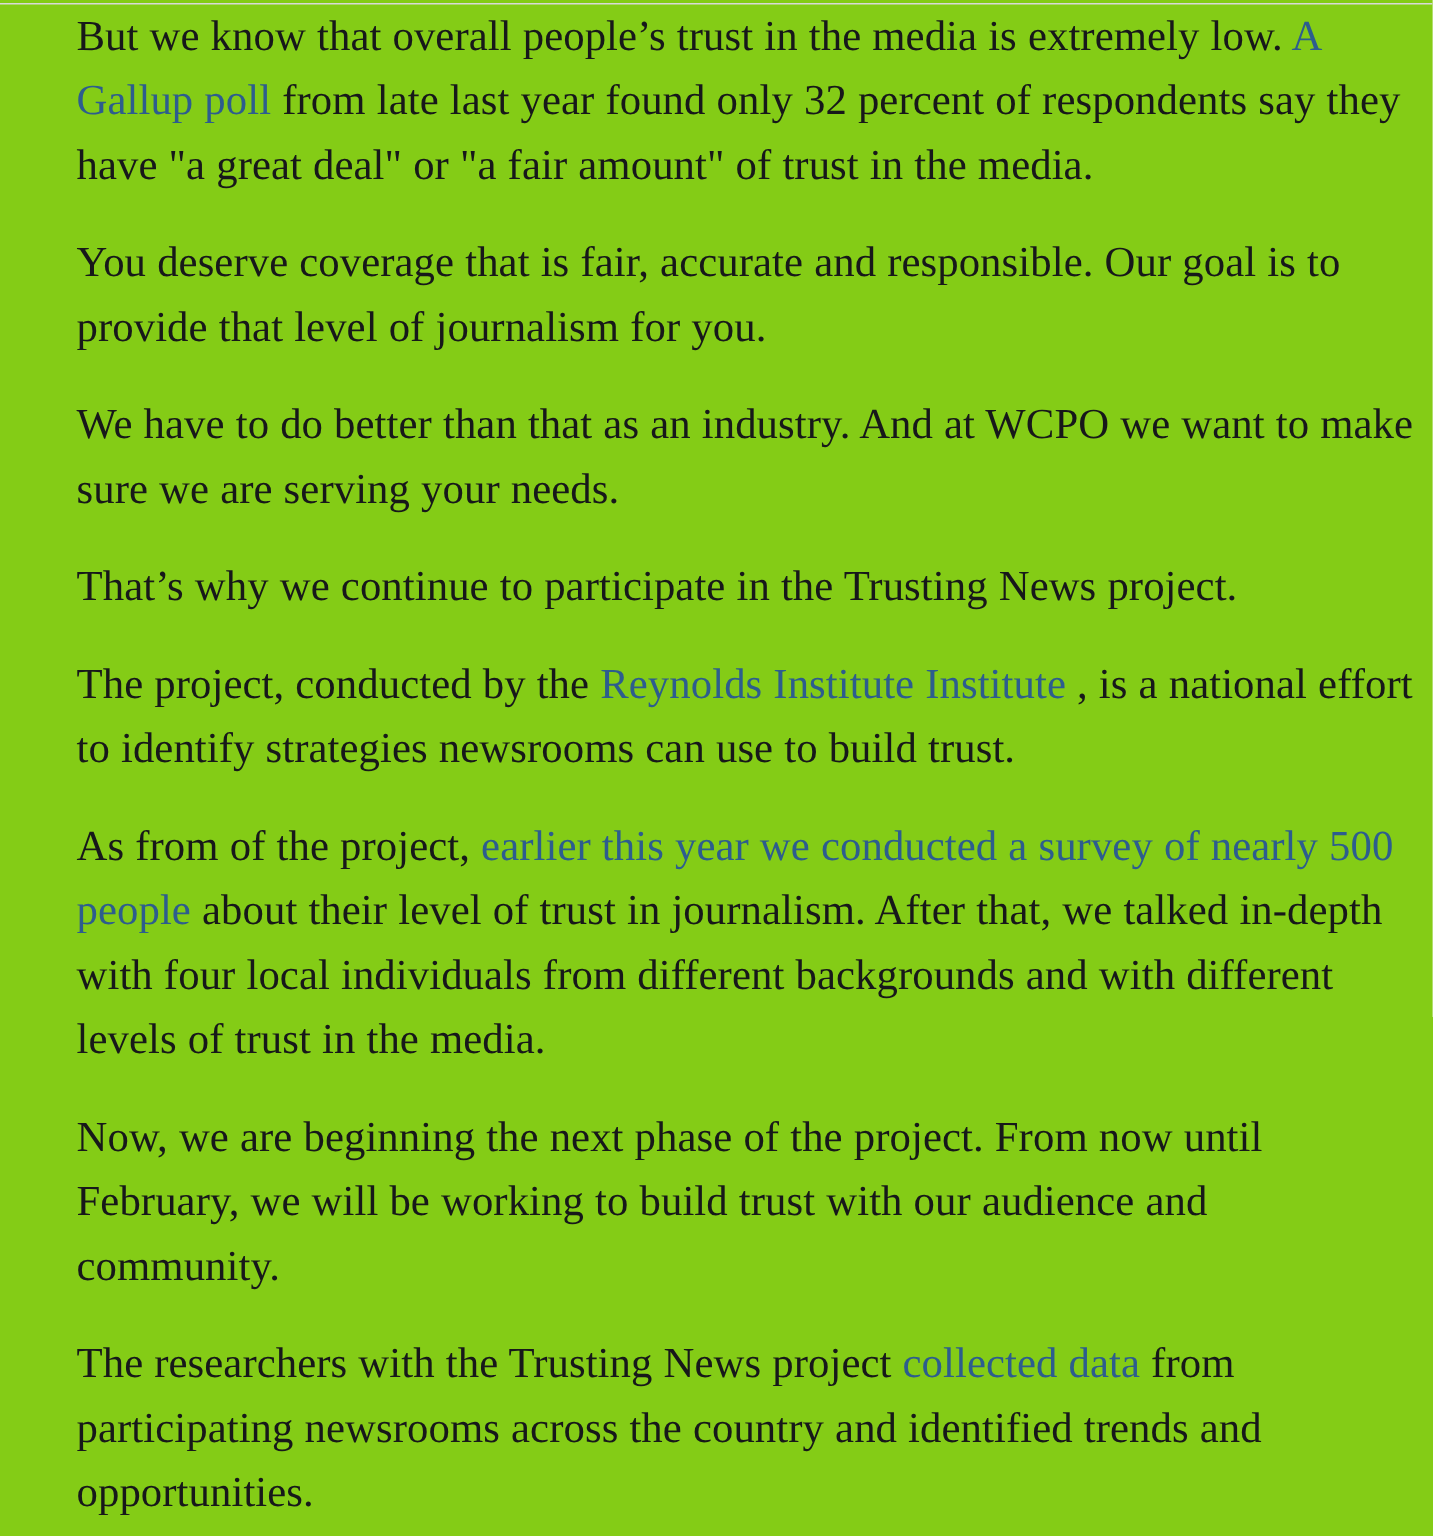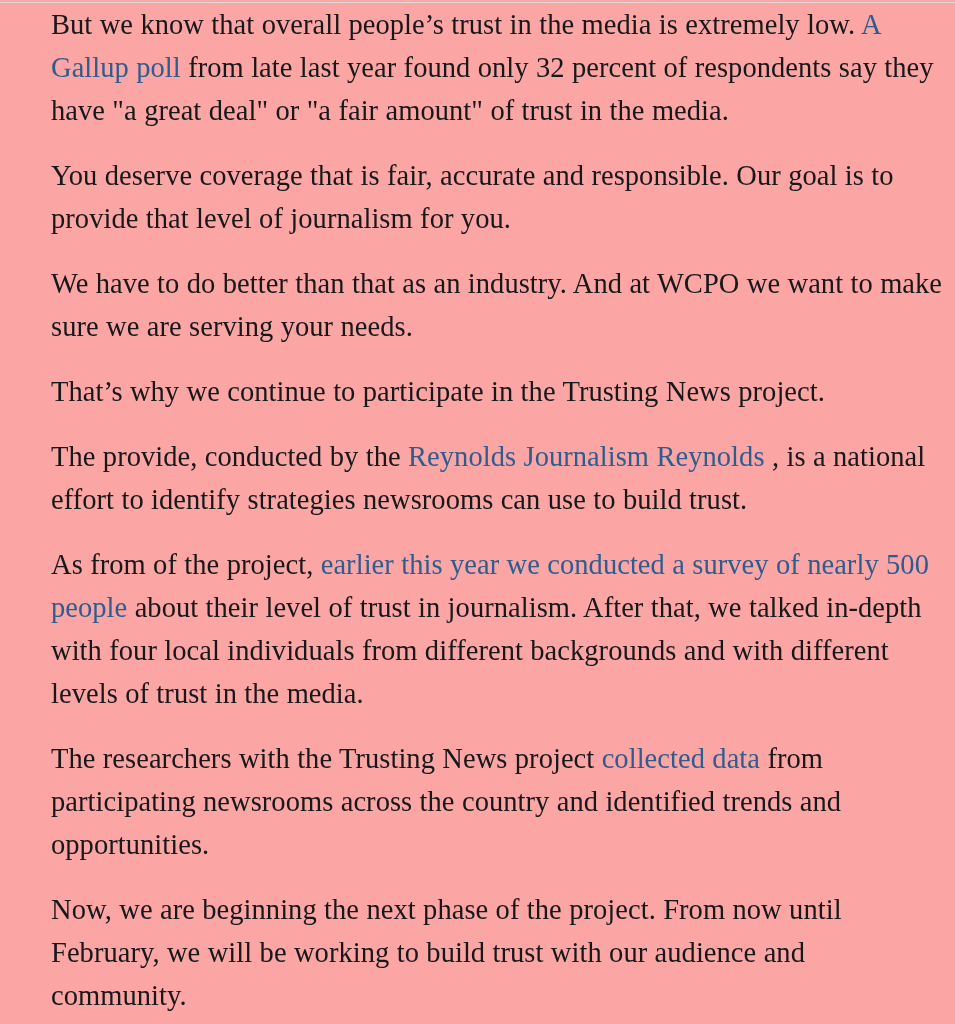--- a/index.html
+++ b/index.html
@@ -13,21 +13,21 @@
     height: 1024px;
     overflow: hidden;
     font-family: "Liberation Serif", "DejaVu Serif", serif;
     -webkit-font-smoothing: antialiased;
   }
 
   #page {
     position: relative;
     width: 955px;
     height: 1024px;
-    background: #fca5a5;
+    background: #84cc16;
     overflow: hidden;
   }
 
   
   .top-rule {
     position: absolute;
     top: 2px;
     left: 0;
     width: 955px;
     height: 1px;
@@ -73,20 +73,20 @@
 <div id="page">
 
   <div class="top-rule"></div>
 
   <div class="article-body">
 
     <p class="para"><span>But we know that overall people’s trust in the media is extremely low. </span><a class="link" href="#">A Gallup poll</a><span> from late last year found only 32 percent of respondents say they have "a great deal" or "a fair amount" of trust in the media.</span></p>
     <p class="para"><span>You deserve coverage that is fair, accurate and responsible. Our goal is to provide that level of journalism for you.</span></p>
     <p class="para"><span>We have to do better than that as an industry. And at WCPO we want to make sure we are serving your needs.</span></p>
     <p class="para"><span>That’s why we continue to participate in the Trusting News project.</span></p>
-    <p class="para"><span>The provide, conducted by the </span><a class="link trailing-space" href="#">Reynolds Journalism Reynolds </a><span>, is a national effort to identify strategies newsrooms can use to build trust.</span></p>
+    <p class="para"><span>The project, conducted by the </span><a class="link trailing-space" href="#">Reynolds Institute Institute </a><span>, is a national effort to identify strategies newsrooms can use to build trust.</span></p>
     <p class="para"><span>As from of the project, </span><a class="link" href="#">earlier this year we conducted a survey of nearly 500 people</a><span> about their level of trust in journalism. After that, we talked in-depth with four local individuals from different backgrounds and with different levels of trust in the media.</span></p>
+    <p class="para"><span>Now, we are beginning the next phase of the project. From now until February, we will be working to build trust with our audience and community.</span></p>
     <p class="para"><span>The researchers with the Trusting News project </span><a class="link" href="#">collected data</a><span> from participating newsrooms across the country and identified trends and opportunities.</span></p>
-    <p class="para"><span>Now, we are beginning the next phase of the project. From now until February, we will be working to build trust with our audience and community.</span></p>
 
   </div>
 
 </div>
 
 </body></html>

